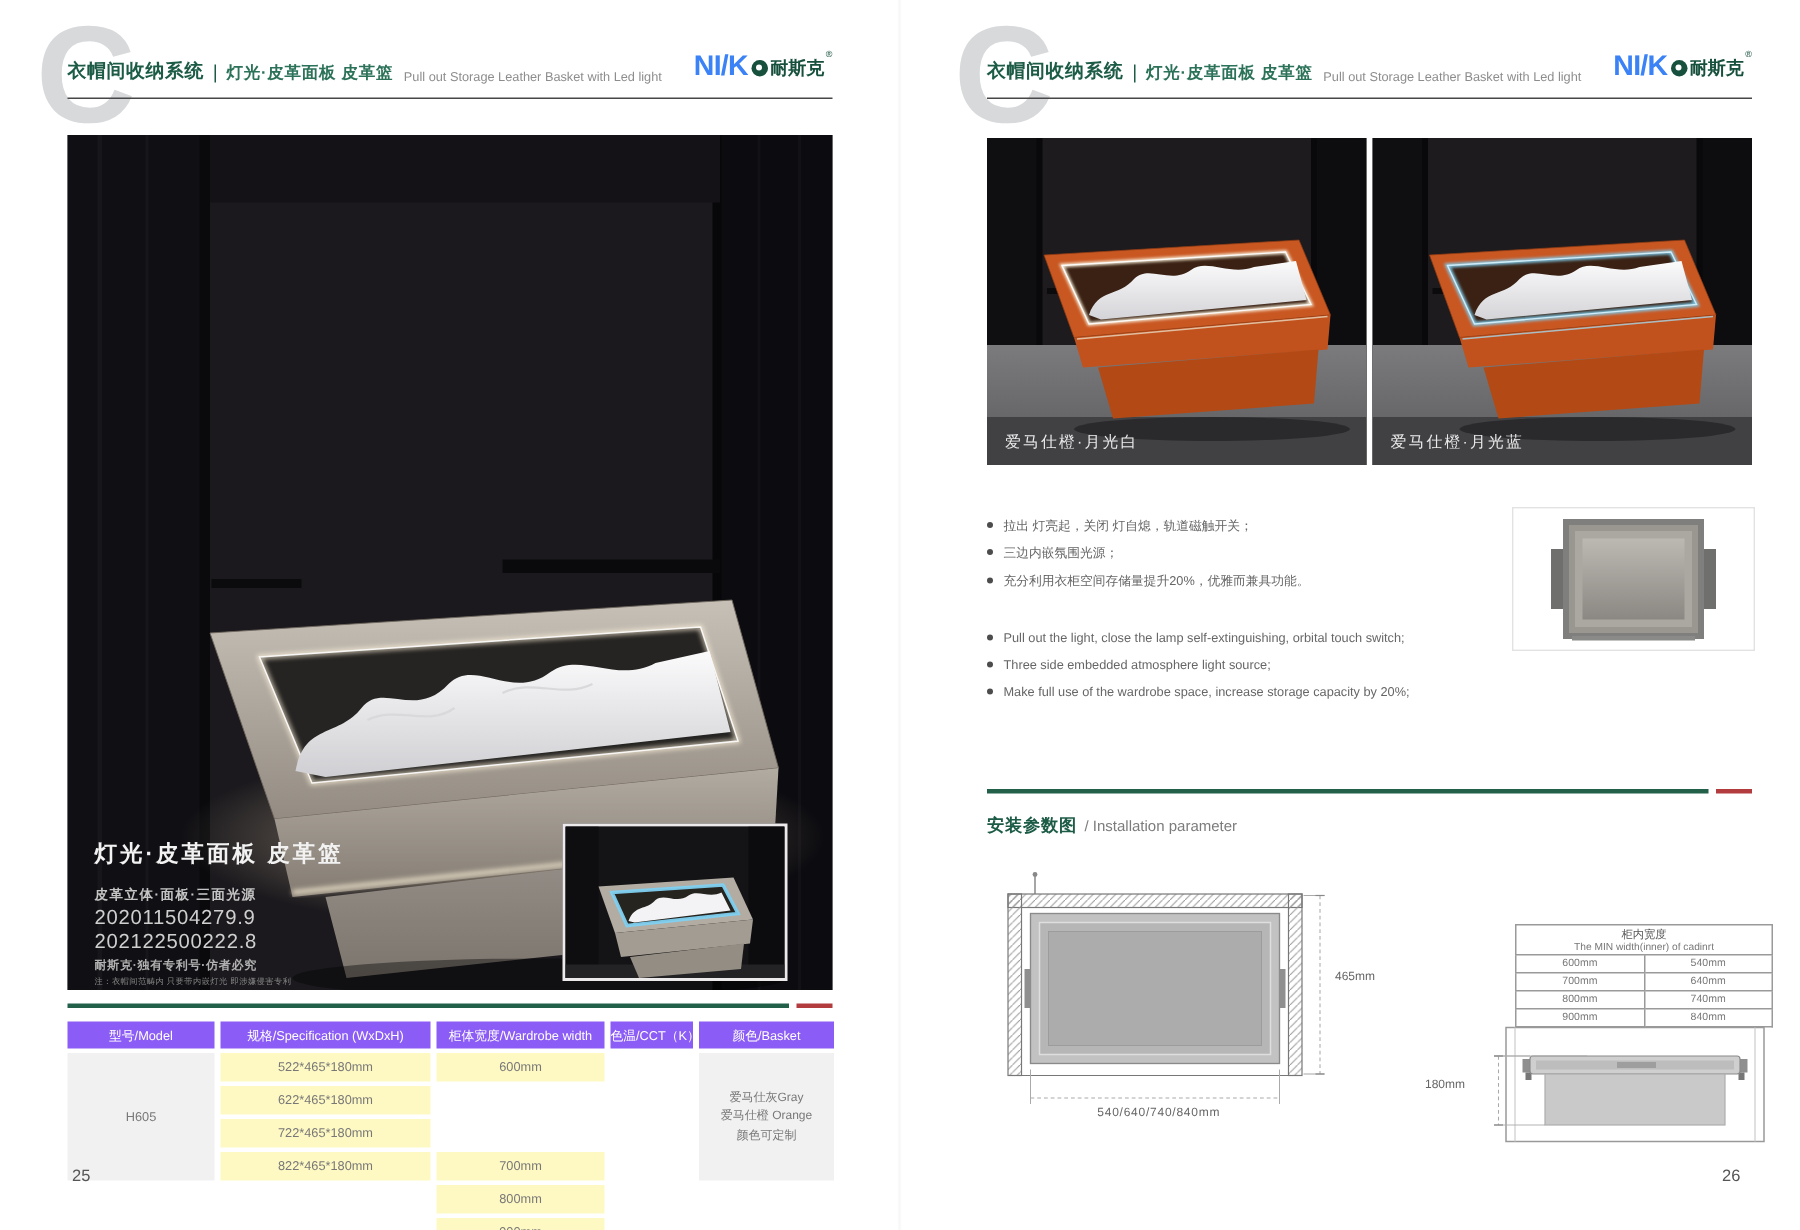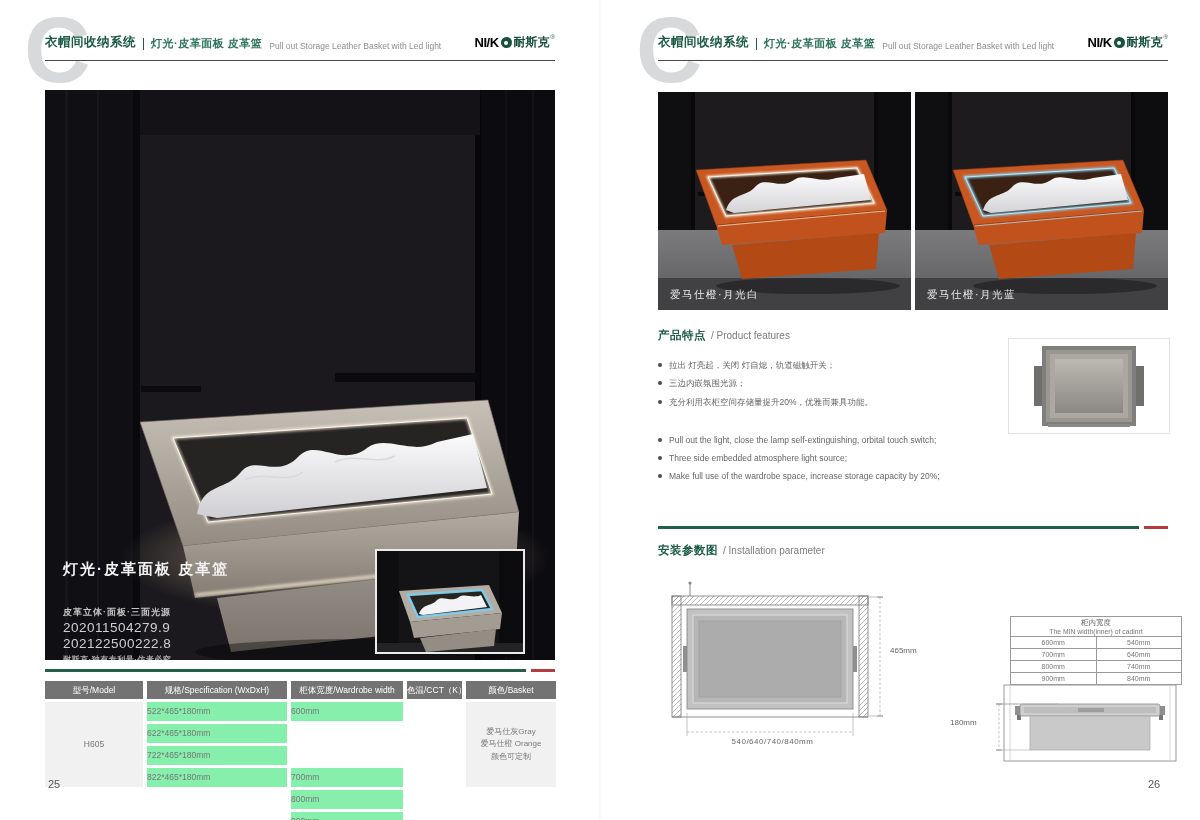--- a/index.html
+++ b/index.html
@@ -17,52 +17,52 @@
   .c-left { left:24px; } .c-right { left:636px; }
   .page-header { position:absolute; top:34px; width:510px; z-index:2;
     display:flex; align-items:flex-end; gap:7px;
     border-bottom:1.5px solid #474747; padding-bottom:9px; }
   .ph-left { left:45px; } .ph-right { left:658px; }
   .hdr-system { font-size:12.5px; font-weight:bold; color:#1c5b45; letter-spacing:0.5px; }
   .hdr-sep { width:1px; height:12px; background:#1c5b45; margin-bottom:1px; }
   .hdr-product { font-size:11px; font-weight:bold; color:#2b7258; letter-spacing:0.5px; }
   .hdr-en { font-size:8.5px; color:#8d8d8d; margin-bottom:0.5px; }
   .logo { margin-left:auto; display:flex; align-items:center; gap:1px; }
-  .logo-en { font-size:13px; font-weight:bold; color:#000000; letter-spacing:-0.5px; }
+  .logo-en { font-size:19px; font-weight:bold; color:#3b82f6; letter-spacing:-0.5px; }
   .logo-dot { width:11px; height:11px; border-radius:50%; background:#17503d;
     display:inline-block; position:relative; margin:0 1px; }
   .logo-dot::after { content:""; position:absolute; left:3.5px; top:3.5px;
     width:4px; height:4px; border-radius:50%; background:#fff; }
   .logo-cn { font-size:12px; font-weight:bold; color:#17503d; }
   .logo-reg { font-size:6px; color:#17503d; align-self:flex-start; }
 
   
   .main-photo { position:absolute; left:45px; top:90px; width:510px; height:570px;
     background:#141316; overflow:hidden; }
   .overlay-text { position:absolute; left:18px; top:470px; z-index:3; }
   .ov-title { font-size:15px; font-weight:bold; color:#f2f2f2; letter-spacing:2px; }
-  .ov-sub { margin-top:27px; font-size:9px; font-weight:bold; color:#c4c4c4; letter-spacing:1px; }
+  .ov-sub { margin-top:11px; font-size:9px; font-weight:bold; color:#c4c4c4; letter-spacing:1px; }
   .ov-pat { font-size:13.5px; color:#cfcfcf; letter-spacing:0.5px; line-height:1.05; margin-top:2px; }
   .ov-note { margin-top:3px; font-size:8px; font-weight:bold; color:#b0b0b0; letter-spacing:0.5px; }
   .ov-fine { margin-top:2px; font-size:5.5px; color:#858585; letter-spacing:0.3px; }
   .inset { position:absolute; right:30px; bottom:6px; width:150px; height:105px;
     border:2px solid #eceaea; z-index:3; background:#141316; }
 
   
   .rule { position:absolute; display:flex; align-items:center; gap:5px; width:510px; }
   .rule-green { flex:1; height:3px; background:#23604a; }
   .rule-red { width:24px; height:3px; background:#b23c3e; }
 
   
   .spec-table { position:absolute; left:45px; top:681px; width:511px;
     display:grid; grid-template-columns:98px 140px 112px 55px 90px;
     grid-template-rows:18px repeat(4,19px); column-gap:4px; row-gap:3px; }
-  .th { background:#737373; color:#ffffff; font-size:8.5px; text-align:center;
+  .th { background:#8b5cf6; color:#ffffff; font-size:8.5px; text-align:center;
     line-height:18px; white-space:nowrap; overflow:hidden; }
-  .td { background:#86efac; color:#787878; font-size:8.5px; 
+  .td { background:#fef9c3; color:#787878; font-size:8.5px; text-align:center;
     line-height:19px; white-space:nowrap; }
   .td-span { background:#f1f1f2; color:#787878; font-size:8.5px; text-align:center;
     display:flex; flex-direction:column; justify-content:center; line-height:1.55; }
   .row2-6 { grid-row:2/6; }
 
   .page-num { position:absolute; top:778px; font-size:11px; color:#555; }
 
   
   .photo { position:absolute; top:92px; width:253px; height:218px; overflow:hidden; background:#1a181b; }
   .photo-caption { position:absolute; left:12px; bottom:8px; color:#eaeaea;
@@ -302,24 +302,20 @@
     <path d="M68,118 C74,100 88,106 98,94 C108,84 122,98 136,88 C146,80 162,92 178,86 L206,82 L213,108 L76,121 Z" fill="url(#clothG2)"></path>
     <polygon points="58,133 229,118 227,141 64,153" fill="#c1521d"></polygon>
     <line x1="60" y1="134" x2="227" y2="119" stroke="#a8d8ec" stroke-width="1" opacity="0.8"></line>
     <polygon points="74,153 221,141 218,177 84,187" fill="#b34a16"></polygon>
     <ellipse cx="150" cy="194" rx="92" ry="8" fill="#000" opacity="0.35"></ellipse>
   </svg>
   <div class="photo-caption">爱马仕橙·月光蓝</div>
 </div>
 
 <div class="features">
-  <div class="sec-title">
-    <span class="sec-cn">产品特点</span>
-    <span class="sec-en">/ Product features</span>
-  </div>
   <ul class="blist">
     <li>拉出 灯亮起，关闭 灯自熄，轨道磁触开关；</li>
     <li>三边内嵌氛围光源；</li>
     <li>充分利用衣柜空间存储量提升20%，优雅而兼具功能。</li>
   </ul>
   <ul class="blist blist-en">
     <li>Pull out the light, close the lamp self-extinguishing, orbital touch switch;</li>
     <li>Three side embedded atmosphere light source;</li>
     <li>Make full use of the wardrobe space, increase storage capacity by 20%;</li>
   </ul>

